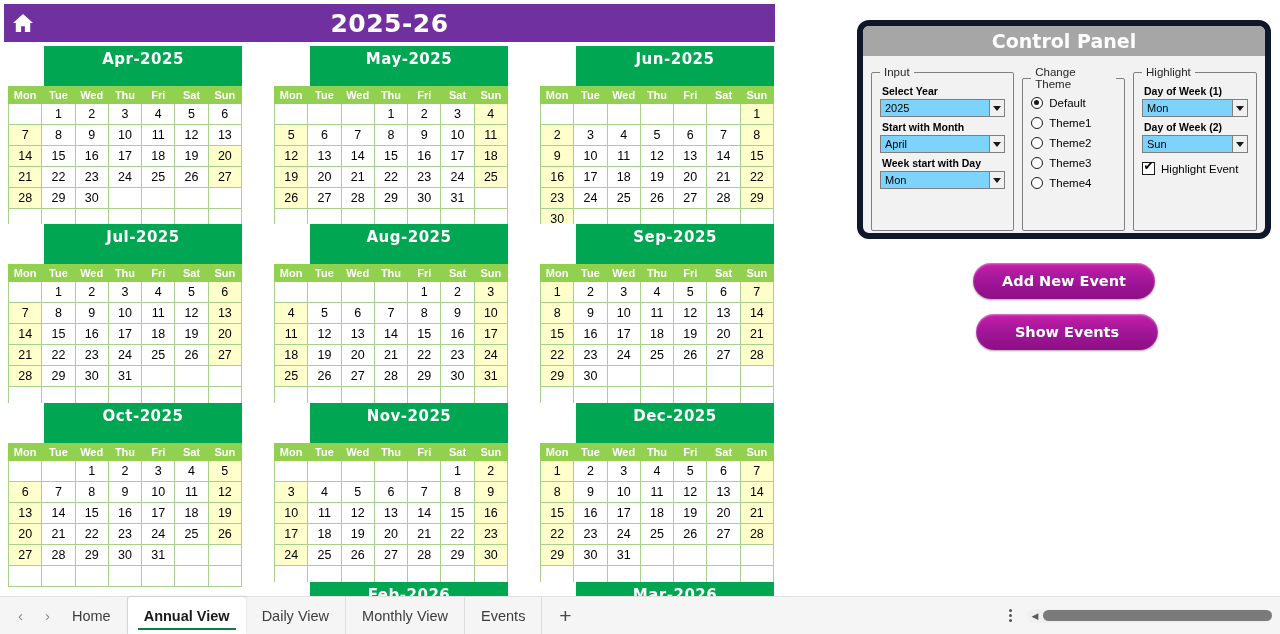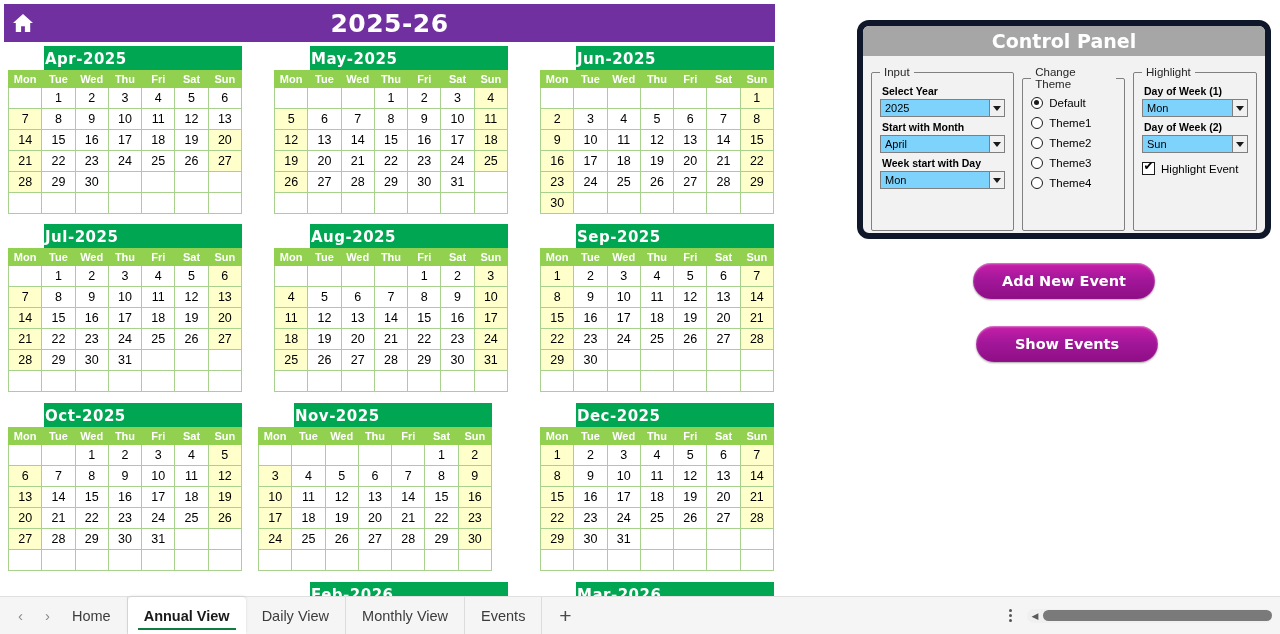--- a/index.html
+++ b/index.html
@@ -45,22 +45,22 @@
   #cal-area {
     position: absolute; left: 0; top: 46px;
     width: 790px; height: 560px;
   }
   .month {
     position: absolute;
     width: 234px;
     background: #ffffff;
   }
   .m-title {
-    height: 24px; line-height: 24px;
-    text-align: left;
+    height: 40px; line-height: 24px;
+    text-align: center;
     background: #00A651;
     color: #ffffff;
     font-size: 15px; font-weight: bold;
     font-family: "DejaVu Sans", sans-serif;
     letter-spacing: 0.5px;
     border: 1px solid #00A651;
     margin-left: 36px;
   }
   table.m-grid {
     width: 234px;
@@ -220,21 +220,21 @@
     background: linear-gradient(180deg, #C71FA8 0%, #A3179A 45%, #8E0E85 100%);
     box-shadow: inset 0 1px 2px rgba(255,255,255,.45), 0 1px 2px rgba(0,0,0,.35);
     color: #ffffff;
     font-size: 14.5px; font-weight: bold;
     display: flex; align-items: center; justify-content: center;
     cursor: pointer;
     font-family: "DejaVu Sans", sans-serif;
     border: none;
   }
   #btn-add  { left: 973px; top: 263px; width: 182px; }
-  #btn-show { left: 976px; top: 314px; width: 182px; margin-top: 12px; }
+  #btn-show { left: 976px; top: 314px; width: 182px; }
 
   
   #tabbar {
     position: absolute; left: 0; top: 596px;
     width: 1280px; height: 38px;
     background: #F5F5F5;
     border-top: 1px solid #E0E0E0;
     display: flex; align-items: stretch;
   }
   #navarrows { display: flex; align-items: center; padding: 0 6px 0 18px; gap: 22px; }
@@ -807,21 +807,21 @@
                 <td class=""></td>
                 <td class=""></td>
                 <td class=""></td>
                 <td class=""></td>
                 <td class=""></td>
                 <td class="dow"></td>
               </tr>
             </tbody>
           </table>
         </div>
-        <div class="month" style="left: 258px; top: 357px;">
+        <div class="month" style="left: 274px; top: 357px;">
           <div class="m-title">Nov-2025</div>
           <table class="m-grid">
             <thead>
               <tr>
                 <th>Mon</th>
                 <th>Tue</th>
                 <th>Wed</th>
                 <th>Thu</th>
                 <th>Fri</th>
                 <th>Sat</th>

